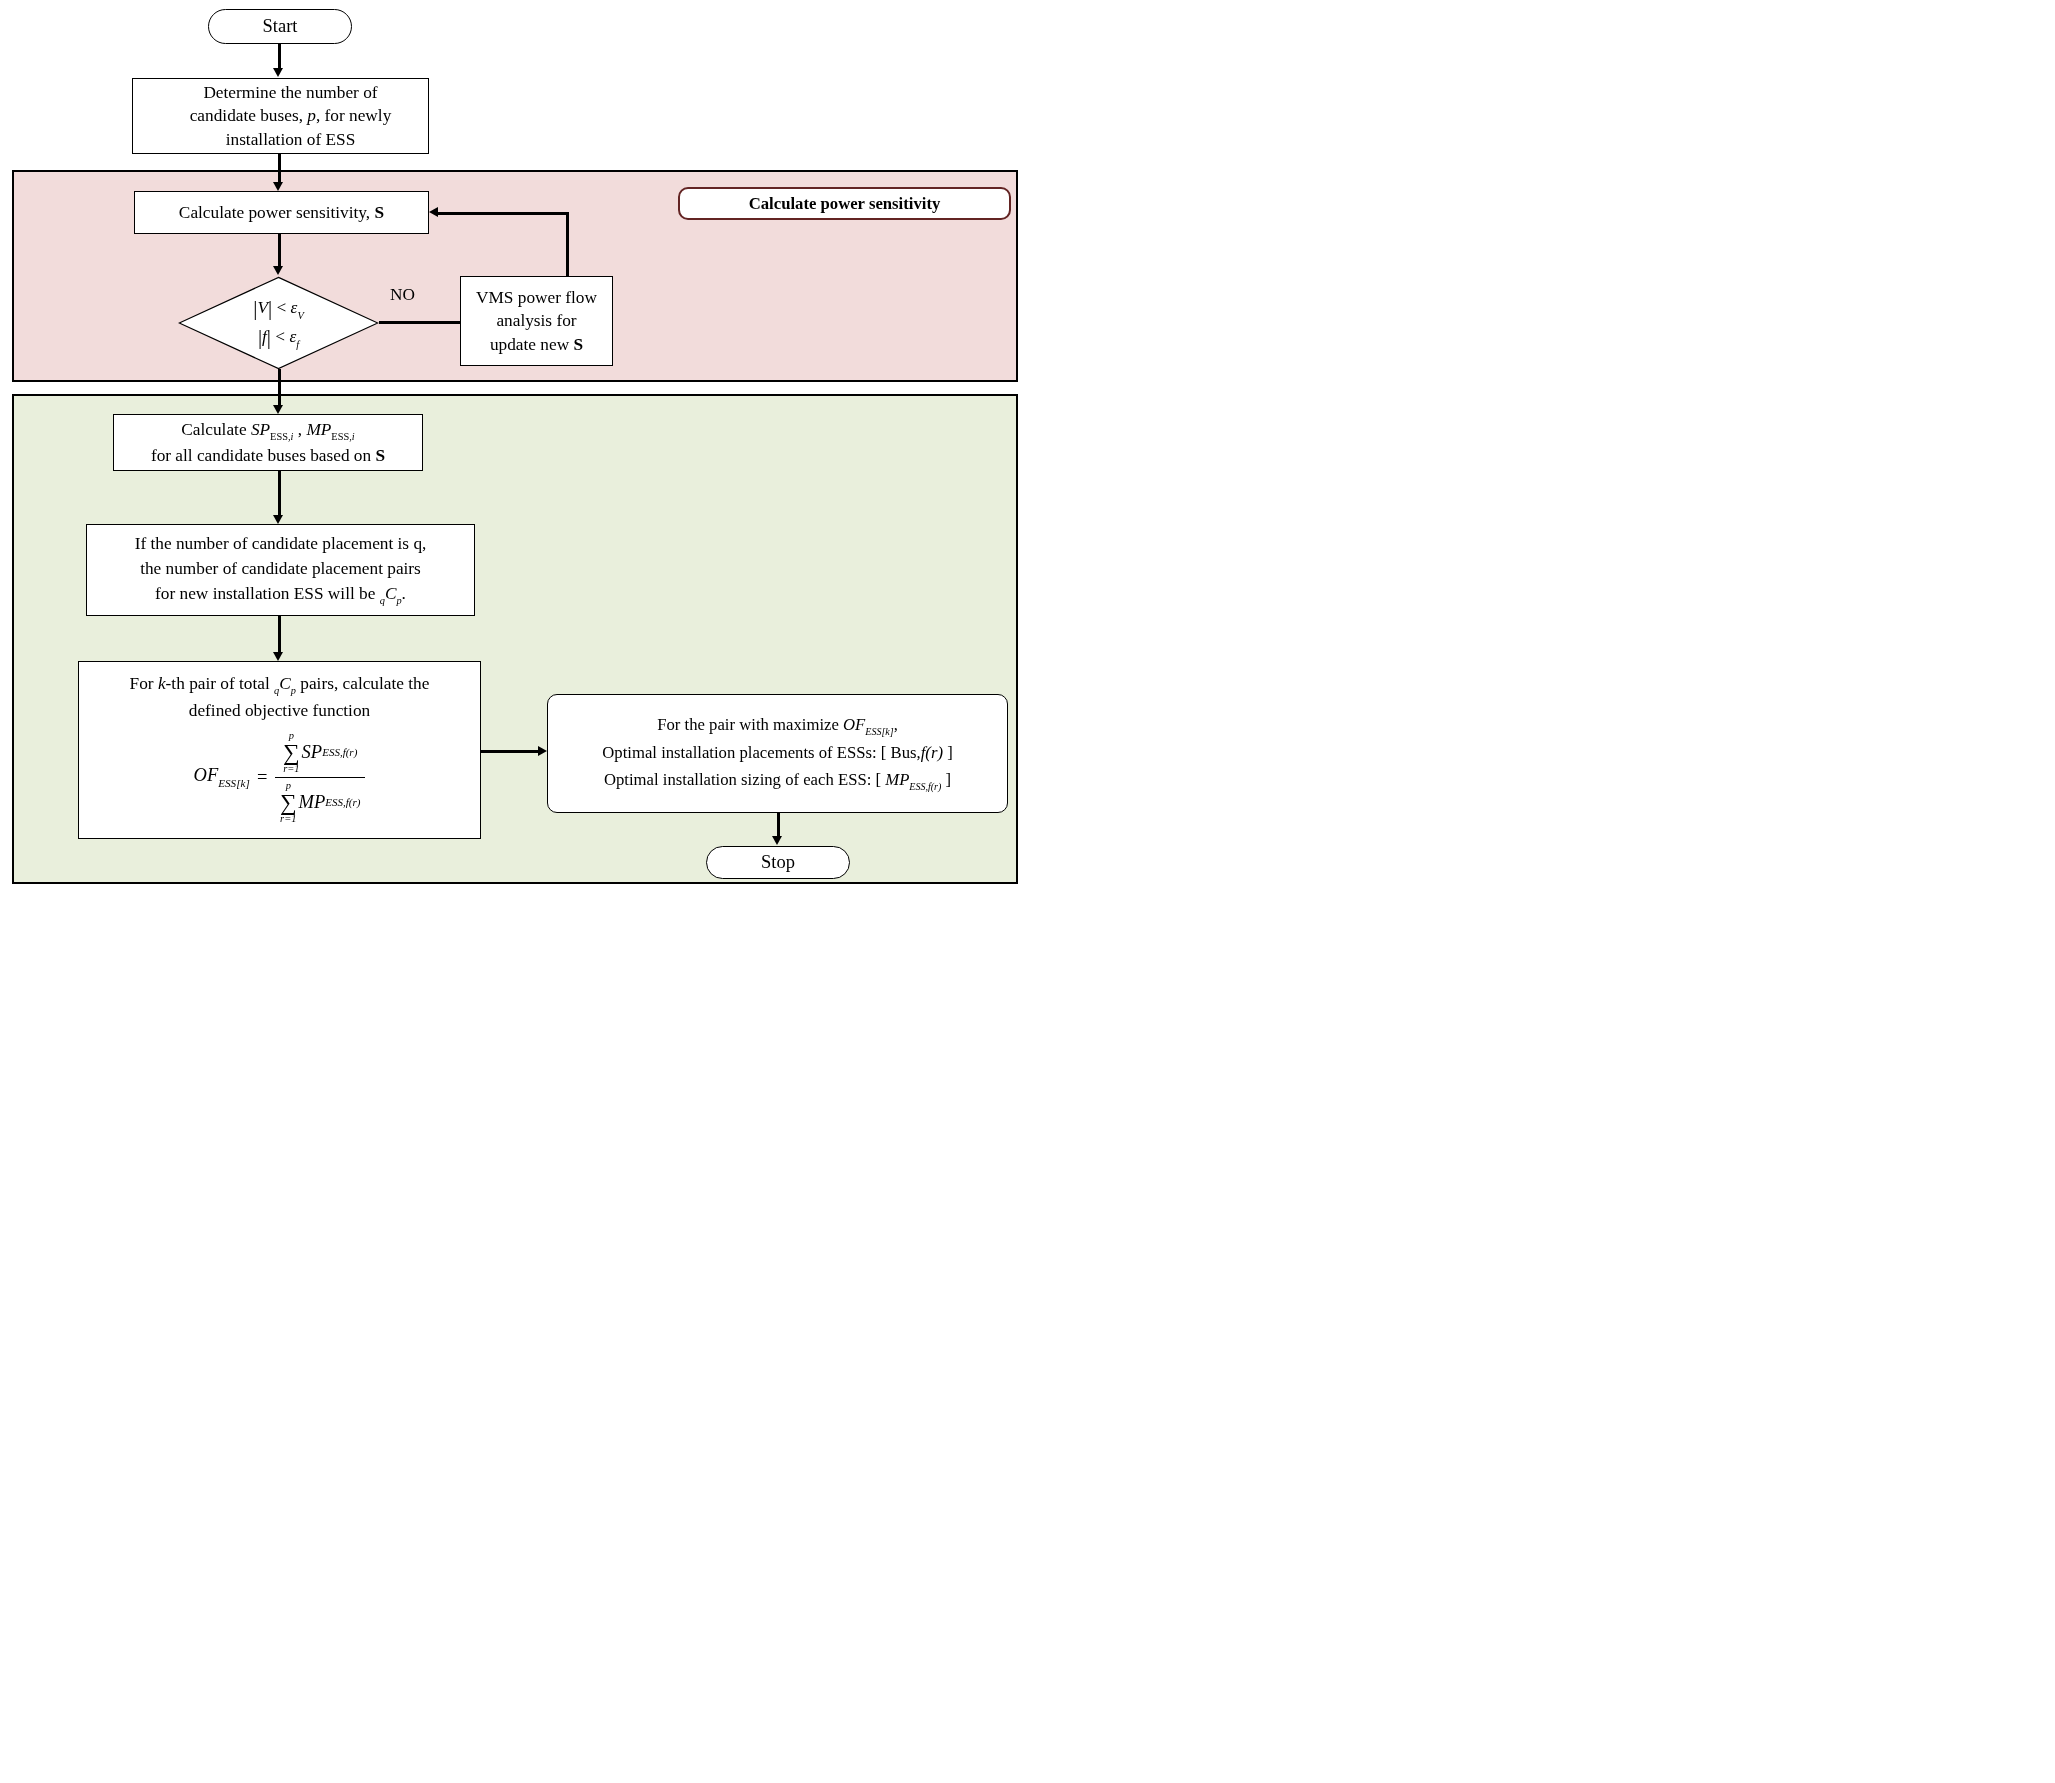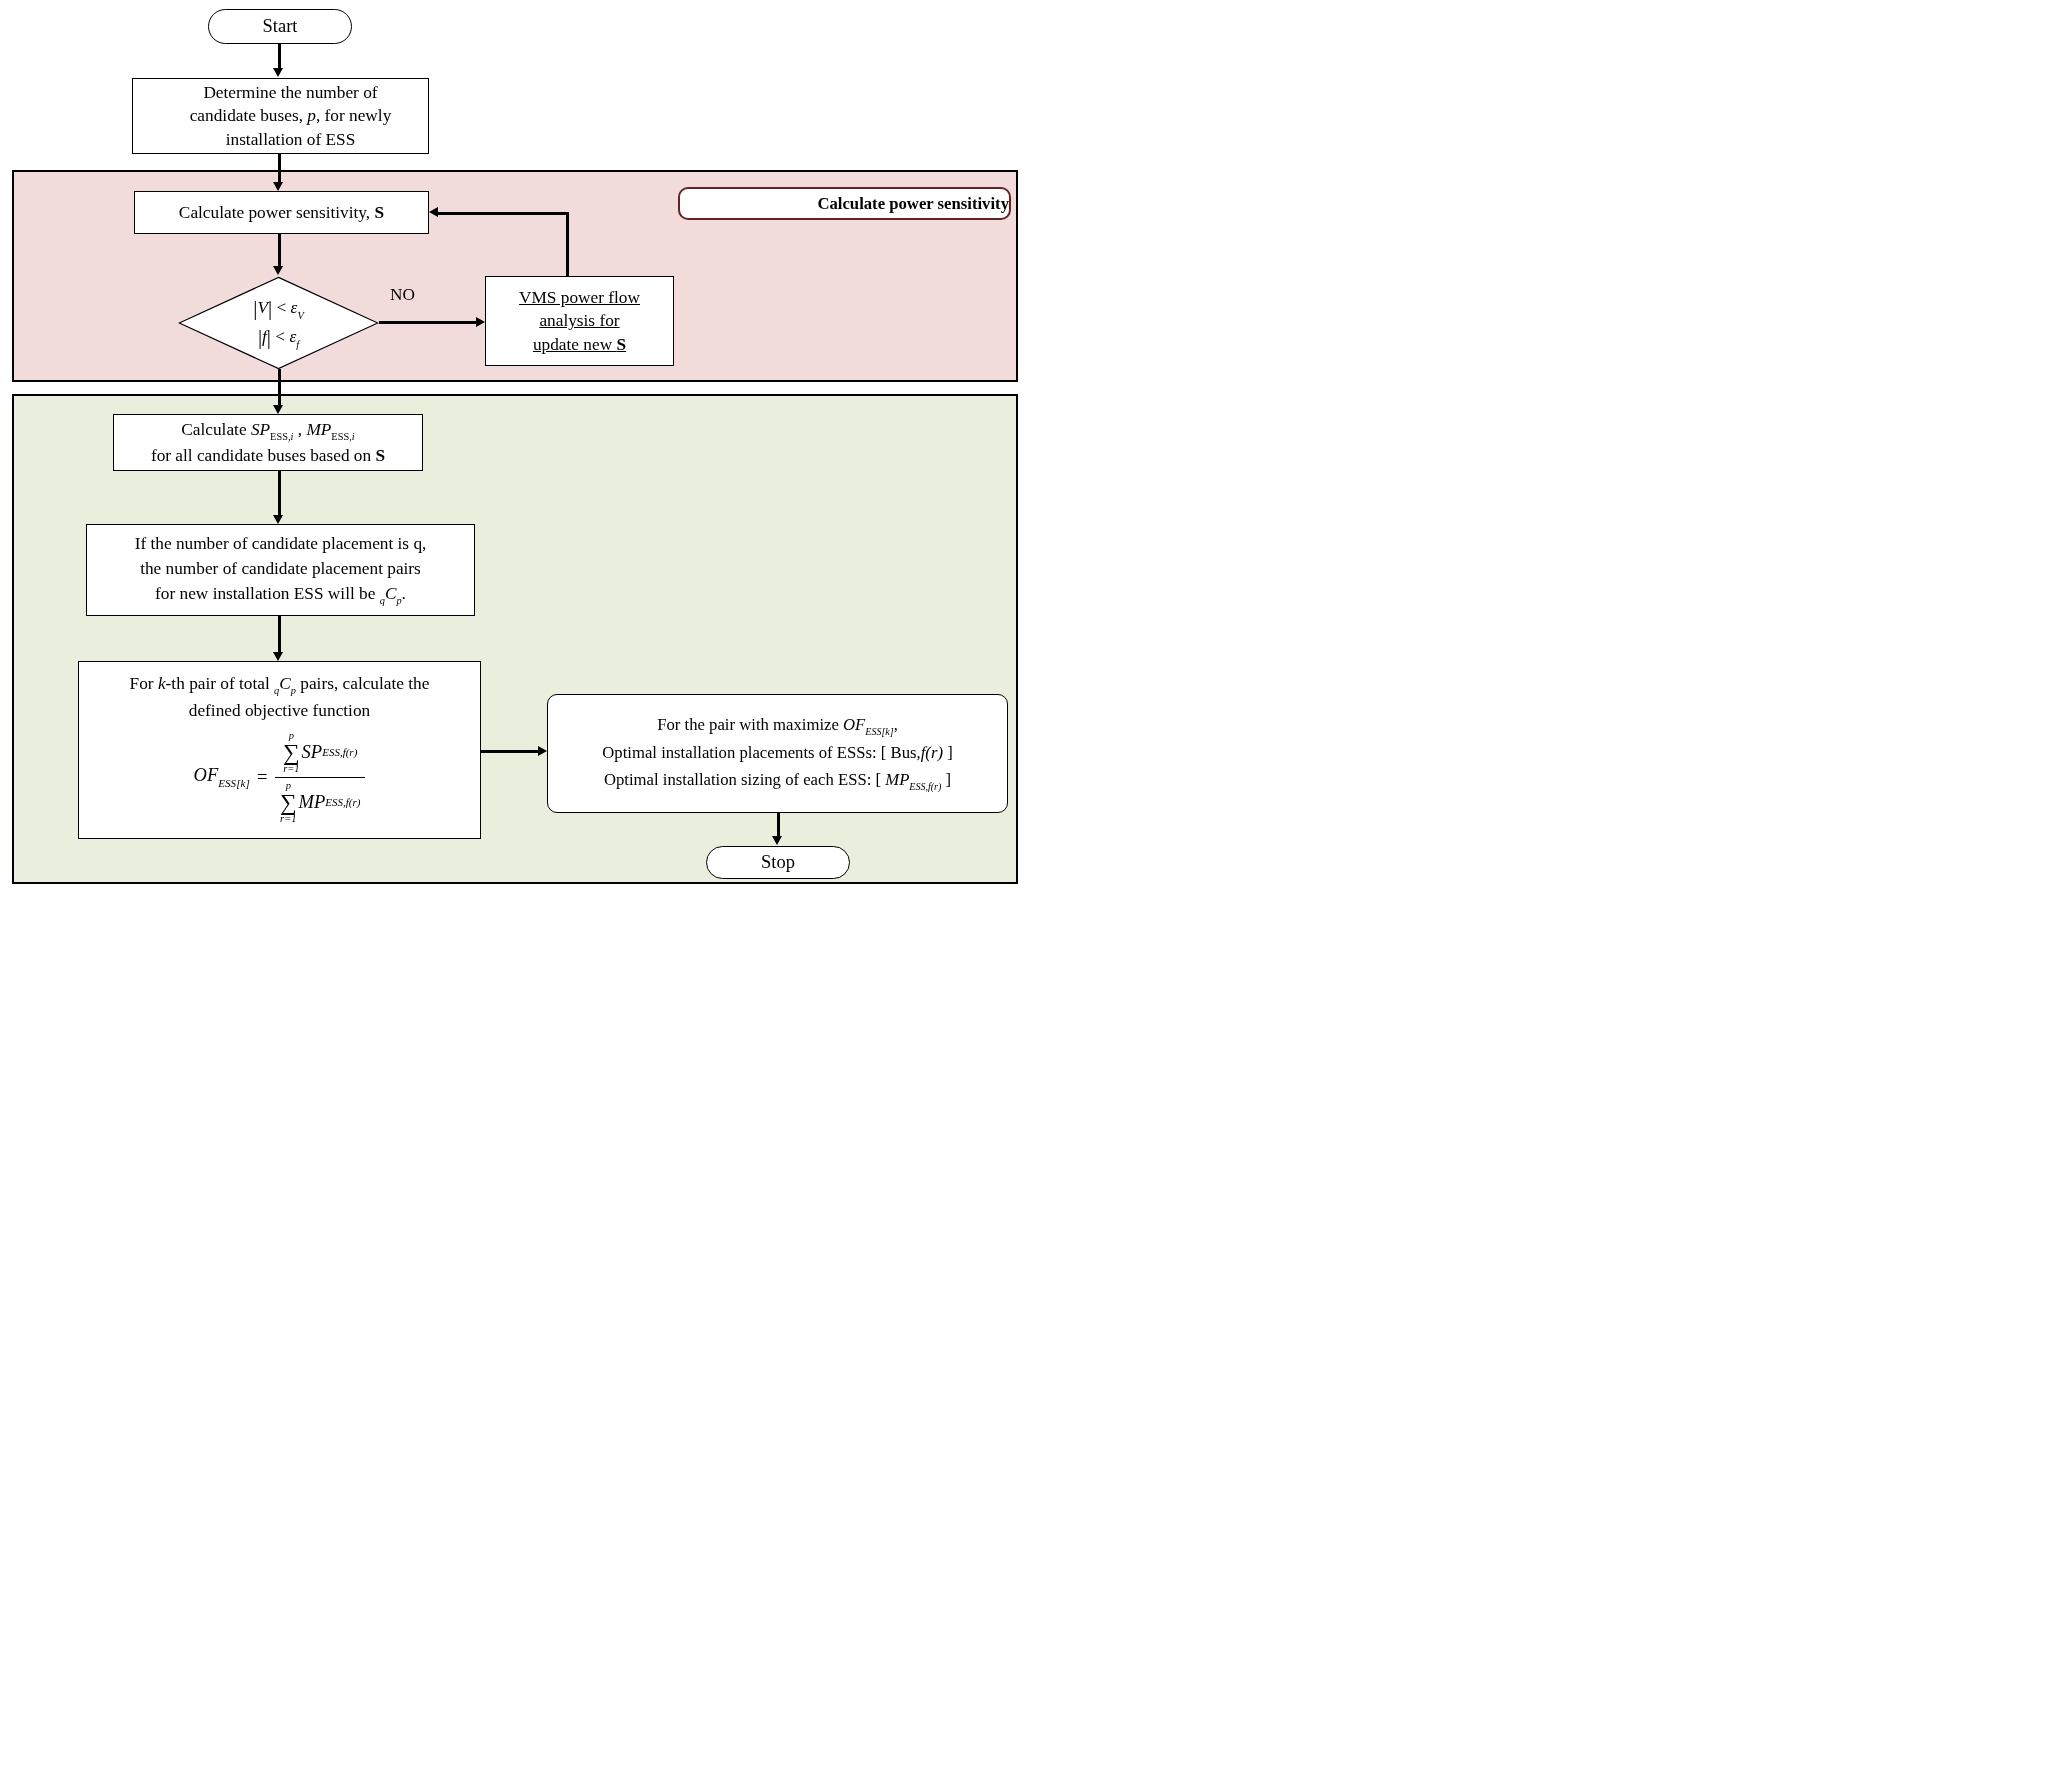--- a/index.html
+++ b/index.html
@@ -5,21 +5,21 @@
   html,body{margin:0;padding:0;background:#fff;font-family:"Liberation Serif",serif;color:#000;}
   #canvas{position:relative;width:1028px;height:892px;background:#fff;overflow:hidden;}
 
   .band{position:absolute;border:2.5px solid #000;box-sizing:border-box;}
   .band.power{background:#f2dcdb;}
   .band.optimal{background:#e9efdc;}
 
   .band-label{position:absolute;background:#fff;border-radius:10px;display:flex;flex-direction:column;
     align-items:center;justify-content:center;text-align:center;font-weight:bold;font-size:16.7px;
     line-height:1.3;box-sizing:border-box;}
-  .band-label.power{border:2.5px solid #632423;align-items:flex-end;}
+  .band-label.power{border:2.5px solid #632423;}
   .band-label.optimal{border:2.5px solid #4f6228;}
 
   .box{position:absolute;background:#fff;border:1.2px solid #000;display:flex;align-items:center;
     justify-content:center;text-align:center;font-size:17.3px;line-height:1.35;box-sizing:border-box;}
   .oval{border-radius:18.5px;font-size:18.5px;}
 
   .i{font-style:italic;}
   .b{font-weight:bold;}
   .sb{font-size:0.6em;vertical-align:-0.5em;}
   .bar{font-size:1.2em;vertical-align:-0.08em;}
@@ -101,21 +101,21 @@
     </div>
     <div>
       <span class="bar">|</span><span class="i">f</span><span class="bar">|</span><span> &lt; </span><span class="i">ε</span><span class="sb i">f</span>
     </div>
   </div>
 
   <div class="no-label" style="left:390px;top:285px;">NO</div>
   <div class="hline" style="left:379px;top:321px;width:97px;"></div>
   <div class="ah ah-right" style="left:476px;top:317px;"></div>
 
-  <div class="box" style="left:485px;top:276px;width:189px;height:90px;text-decoration:underline;">
+  <div class="box" style="left:460px;top:276px;width:153px;height:90px;">
     <div>
       <span>VMS power flow</span><br>
       <span>analysis for</span><br>
       <span>update new </span><span class="b">S</span>
     </div>
   </div>
 
   <div class="vline" style="left:566px;top:212px;height:64px;"></div>
   <div class="hline" style="left:436px;top:212px;width:133px;"></div>
   <div class="ah ah-left" style="left:429px;top:207px;"></div>

